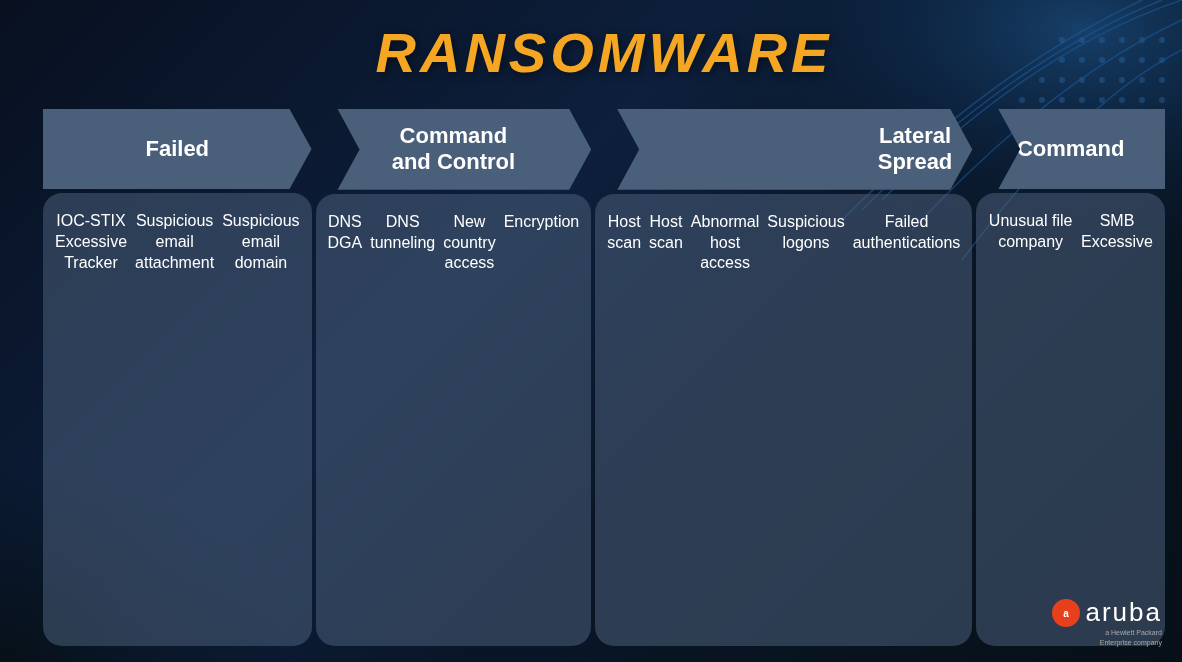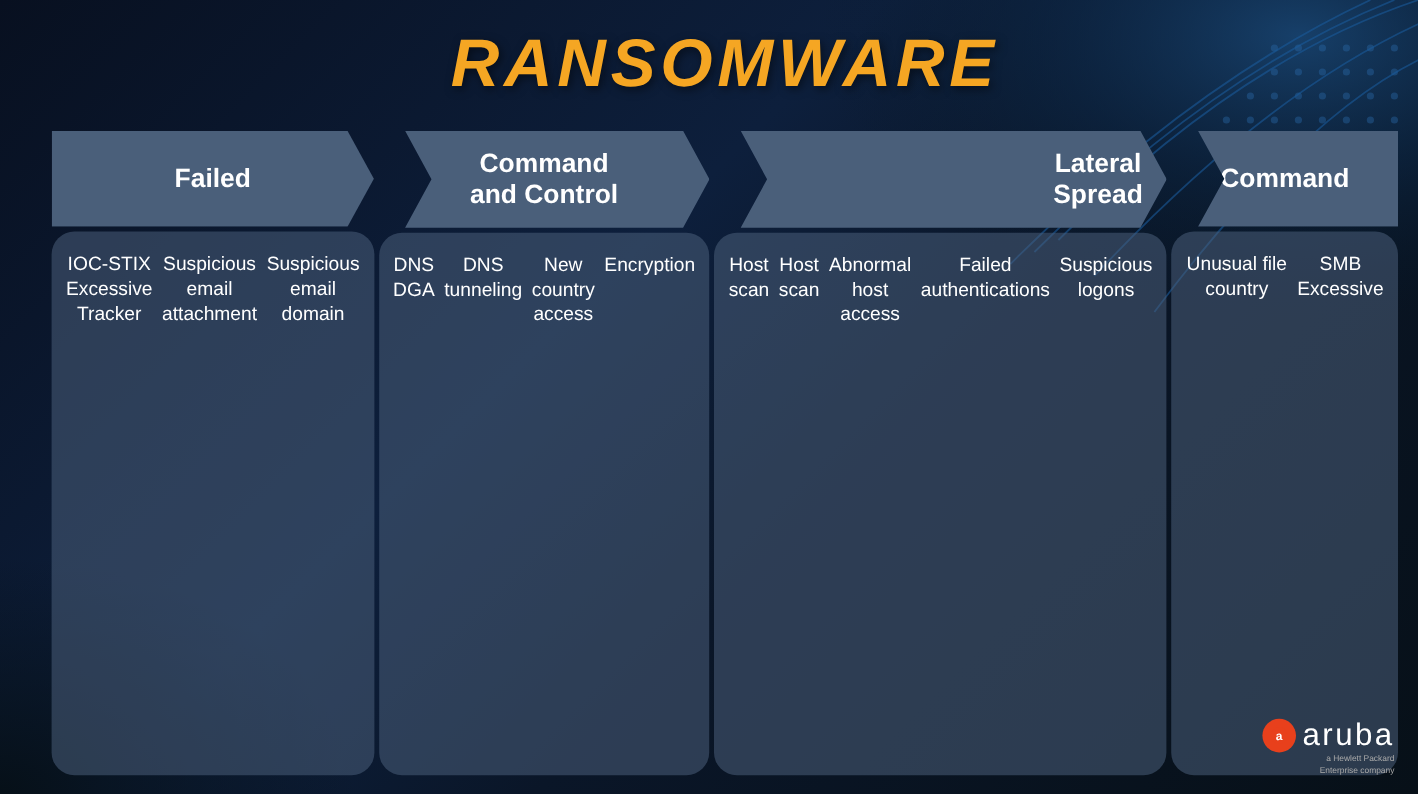--- a/index.html
+++ b/index.html
@@ -293,30 +293,30 @@
       <div class="arrow-col">
         <div class="arrow-header" style="clip-path: polygon(22px 0px, calc(100% - 22px) 0px, 100% 50%, calc(100% - 22px) 100%, 22px 100%, 44px 50%); justify-content: flex-end;">
           <div class="arrow-header-text" style="white-space: pre-line;">Lateral
 Spread</div>
         </div>
         <div class="arrow-body">
           <div class="arrow-body-item" style="white-space: pre-line;">Host scan</div>
           <div class="arrow-body-item" style="white-space: pre-line;">Host scan</div>
           <div class="arrow-body-item" style="white-space: pre-line;">Abnormal host
 access</div>
+          <div class="arrow-body-item" style="white-space: pre-line;">Suspicious logons</div>
           <div class="arrow-body-item" style="white-space: pre-line;">Failed authentications</div>
-          <div class="arrow-body-item" style="white-space: pre-line;">Suspicious logons</div>
         </div>
       </div>
       <div class="arrow-col">
         <div class="arrow-header" style="clip-path: polygon(22px 0px, 100% 0px, 100% 100%, 22px 100%, 44px 50%);">
           <div class="arrow-header-text" style="white-space: pre-line;">Command</div>
         </div>
         <div class="arrow-body">
-          <div class="arrow-body-item" style="white-space: pre-line;">Unusual file country</div>
+          <div class="arrow-body-item" style="white-space: pre-line;">Unusual file company</div>
           <div class="arrow-body-item" style="white-space: pre-line;">SMB Excessive</div>
         </div>
       </div>
     </div>
 
 </div>
 
 <div class="logo-area">
   <div class="aruba-logo">
     <div class="aruba-icon">

